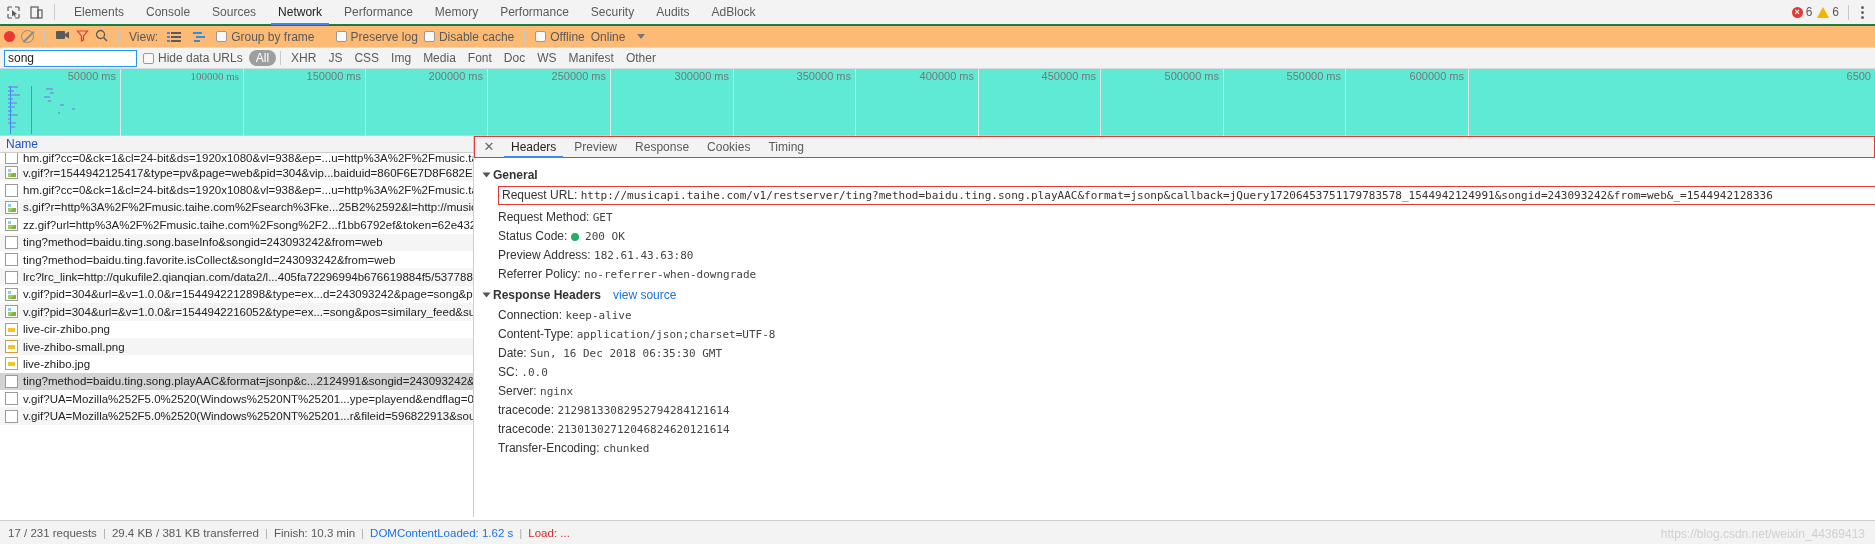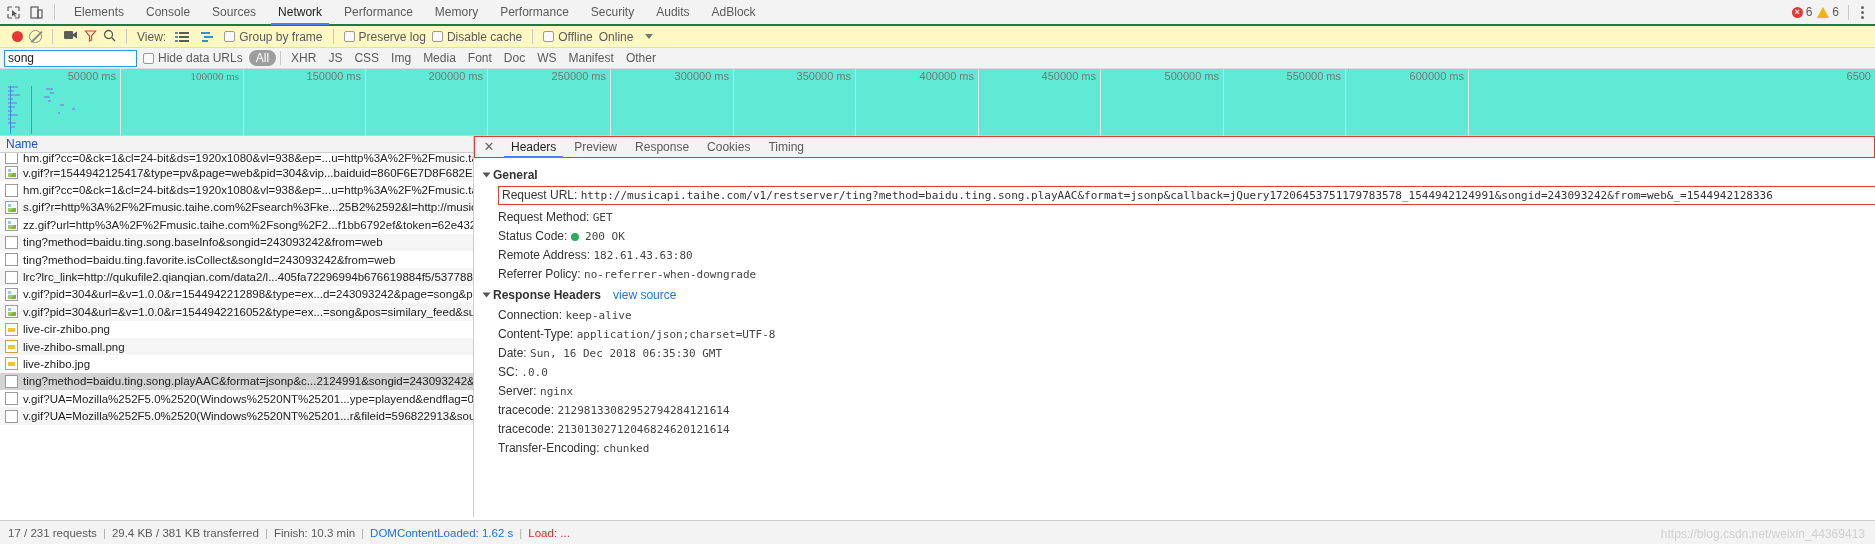--- a/index.html
+++ b/index.html
@@ -46,22 +46,22 @@
     width:0; height:0; border-left:6px solid transparent; border-right:6px solid transparent;
     border-bottom:11px solid #f5b400; position:relative;
   }
   .vsep { width:1px; height:15px; background:#c8c8c8; margin:0 4px; }
   .kebab { display:flex; flex-direction:column; gap:2px; padding:2px 3px; cursor:pointer; }
   .kebab i { width:3px; height:3px; background:#666; border-radius:50%; display:block; }
 
   
   .toolbar {
     position:absolute; top:26px; left:0; width:1875px; height:22px;
-    background:#fef9c3; border-bottom:1px solid #dadada;
-    display:flex; align-items:center; padding:0 12px; gap:6px;
+    background:#fdba74; border-bottom:1px solid #dadada;
+    display:flex; align-items:center; padding:0 4px; gap:6px;
   }
   .rec-dot { width:11px; height:11px; border-radius:50%; background:#e53935; cursor:pointer; }
   .clear-ico { width:13px; height:13px; border:1.6px solid #8a8a8a; border-radius:50%; position:relative; cursor:pointer; }
   .clear-ico:after {
     content:""; position:absolute; left:-1px; top:5px; width:15px; height:1.6px; background:#8a8a8a;
     transform:rotate(-45deg); transform-origin:center;
   }
   .cam-ico { cursor:pointer; }
   .funnel-ico { cursor:pointer; }
   .search-ico { cursor:pointer; }
@@ -490,21 +490,21 @@
         <span class="v">GET</span>
       </div>
 
       <div class="kv">
         <span class="k">Status Code:</span>
         <span class="statusdot"></span>
         <span class="v">200 OK</span>
       </div>
 
       <div class="kv">
-        <span class="k">Remote Address:</span>
+        <span class="k">Preview Address:</span>
         <span class="v">182.61.43.63:80</span>
       </div>
 
       <div class="kv">
         <span class="k">Referrer Policy:</span>
         <span class="v">no-referrer-when-downgrade</span>
       </div>
 
       <div class="sect-title">
         <span class="tri"></span>

